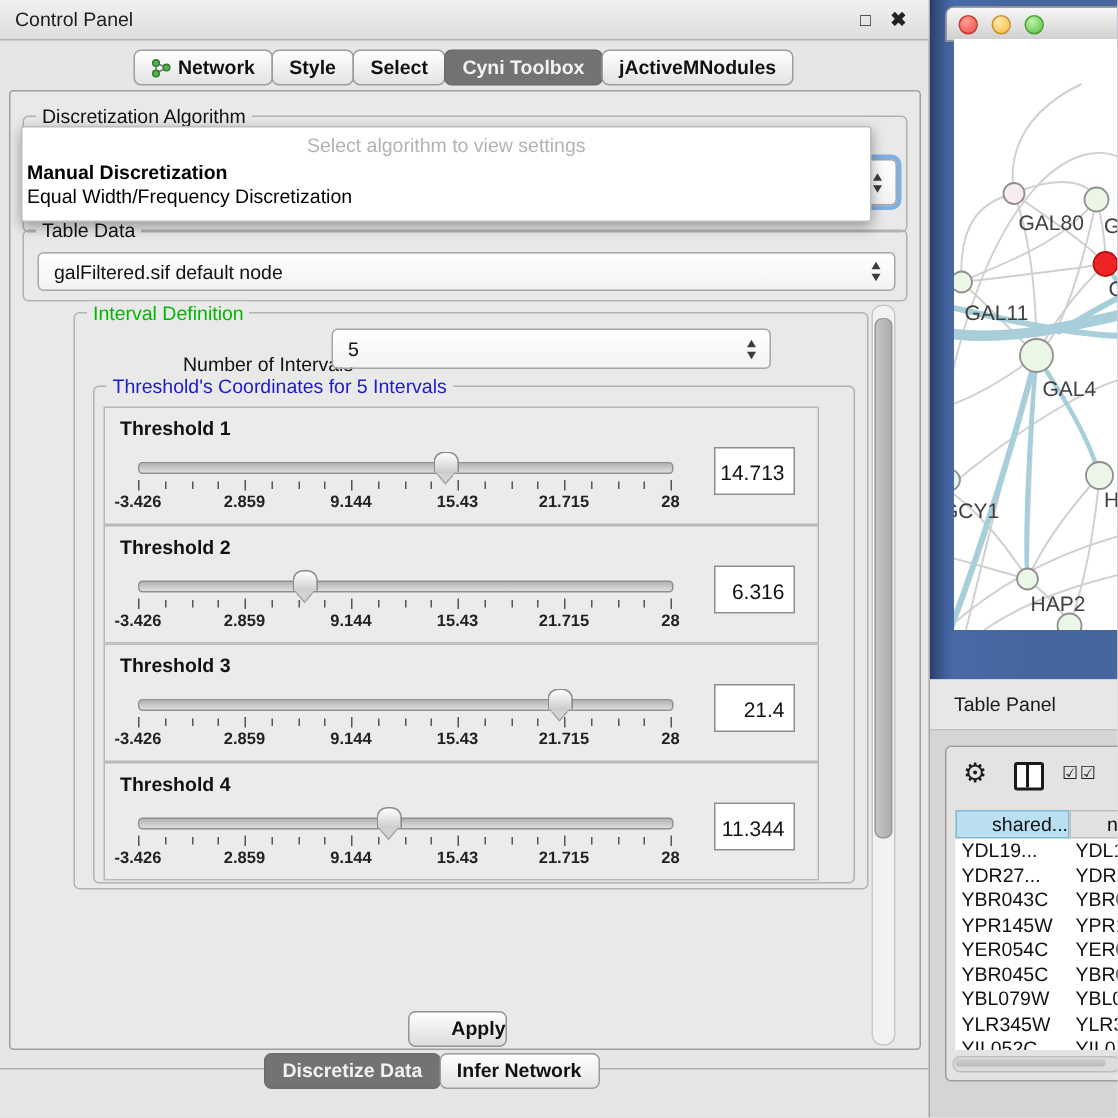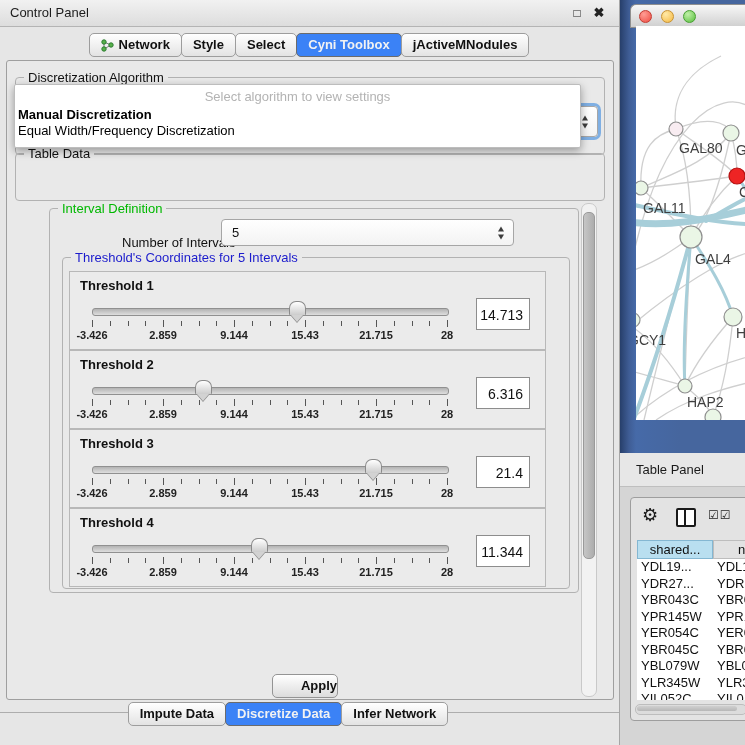--- a/index.html
+++ b/index.html
@@ -15,21 +15,21 @@
           font-size:13px;font-weight:bold;color:#222;cursor:default;}
   #float-ico{right:34px;font-size:12px;}
   #close-ico{right:12px;}
   
   .tabbar{position:absolute;left:0;width:619px;display:flex;justify-content:center;}
   .tabbar.top{top:33px;}
   .tabbar.bottom{top:702px;transform:translateX(-21px);}
   .tab{height:22px;line-height:22px;padding:0 11px;background:linear-gradient(#ffffff,#e3e3e3);
        border:1px solid #9d9d9d;border-radius:5px;margin-left:-1px;font-weight:bold;font-size:13px;
        color:#111;white-space:nowrap;display:flex;align-items:center;gap:5px;}
-  .tab.selected{background:#3b82f6;color:#f2f2f2;border-color:#6b6b6b;}
+  .tab.selected{background:#737373;color:#f2f2f2;border-color:#6b6b6b;}
   .net-ico{width:13px;height:13px;}
   .bottom-rule{position:absolute;left:0;right:0;top:712px;border-top:1px solid #adadad;}
   
   .cp-content{position:absolute;left:6px;top:60px;width:606px;height:638px;
               background:#e9e9e9;border:1px solid #9f9f9f;border-radius:3px;overflow:hidden;}
   .group{position:absolute;border:1px solid #b2b2b2;border-radius:4px;}
   .group-title{position:absolute;top:-8px;left:8px;background:#e9e9e9;padding:0 4px;
                font-size:13px;white-space:nowrap;}
   .gt-green{color:#00b800;}
   .gt-blue{color:#1b1bcc;}
@@ -104,21 +104,21 @@
   .tp-title{position:absolute;left:16px;top:0;line-height:33px;font-size:13px;color:#1a1a1a;}
   .tp-body{position:absolute;left:10px;top:44px;width:122px;height:222px;background:#e3e3e3;
            border:1px solid #9e9e9e;border-radius:4px;overflow:hidden;}
   .tp-gear{position:absolute;left:11px;top:8px;font-size:18px;color:#1a1a1a;line-height:18px;}
   .tp-cols{position:absolute;left:45px;top:10px;width:16px;height:15px;background:#fff;
            border:2px solid #1a1a1a;border-radius:2px;}
   .tp-cols::after{content:"";position:absolute;left:6px;top:0;bottom:0;width:2px;background:#1a1a1a;}
   .tp-checks{position:absolute;left:77px;top:10px;font-size:12px;color:#222;letter-spacing:1px;}
   .tp-table{position:absolute;left:6px;top:42px;width:170px;}
   .tp-hrow{display:flex;height:19px;}
-  .tp-hcell{box-sizing:border-box;font-size:13px;line-height:18px;text-align:center;
+  .tp-hcell{box-sizing:border-box;font-size:13px;line-height:18px;text-align:right;
             border:1px solid #bdbdbd;background:#e2e2e2;overflow:hidden;white-space:nowrap;}
   .tp-hcell.sel{background:#b9dff0;border-color:#84b7d2;}
   .tp-rows{height:141px;overflow:hidden;background:#fff;}
   .tp-row{display:flex;height:16.5px;}
   .tp-cell{box-sizing:border-box;font-size:13px;line-height:16px;padding-left:4px;white-space:nowrap;
            overflow:hidden;background:#fff;}
   .c1{width:76px;}
   .c2{width:90px;}
   .tp-hscroll{position:absolute;left:4px;top:206px;width:110px;height:9px;border-radius:5px;
               background:#dcdcdc;border:1px solid #bdbdbd;}
@@ -169,20 +169,24 @@
     </div>
 
     <div id="algo-popup">
       <div class="popup-hint">Select algorithm to view settings</div>
       <div class="popup-opt plain">Equal Width/Frequency Discretization</div>
       <div class="popup-opt sel">Manual Discretization</div>
     </div>
 
     <div class="group" style="left:8px;top:92px;width:588px;height:46px;">
       <span class="group-title">Table Data</span>
+      <div class="combo" style="left:9px;top:14px;width:570px;height:24px;">
+        <span class="combo-text">galFiltered.sif default node</span>
+        <span class="stepper"></span>
+      </div>
     </div>
 
     <div class="v-scrollbar">
       <div class="thumb"></div>
     </div>
 
     <div class="group" style="left:42px;top:147px;width:528px;height:383px;">
       <span class="group-title gt-green">Interval Definition</span>
 
       <div style="position:absolute;left:37px;top:26px;font-weight:normal;padding-left:35px;">Number of Intervals</div>
@@ -337,23 +341,20 @@
           </div>
       </div>
     </div>
 
 
     <div id="apply-btn">Apply</div>
   </div>
 
   <div class="bottom-rule"></div>
   <div class="tabbar bottom" id="bottom-tabs">
-      <div class="tab">
-        <span>Impute Data</span>
-      </div>
       <div class="tab selected">
         <span>Discretize Data</span>
       </div>
       <div class="tab">
         <span>Infer Network</span>
       </div>
     </div>
 </div>
 
 <div id="network-window">

